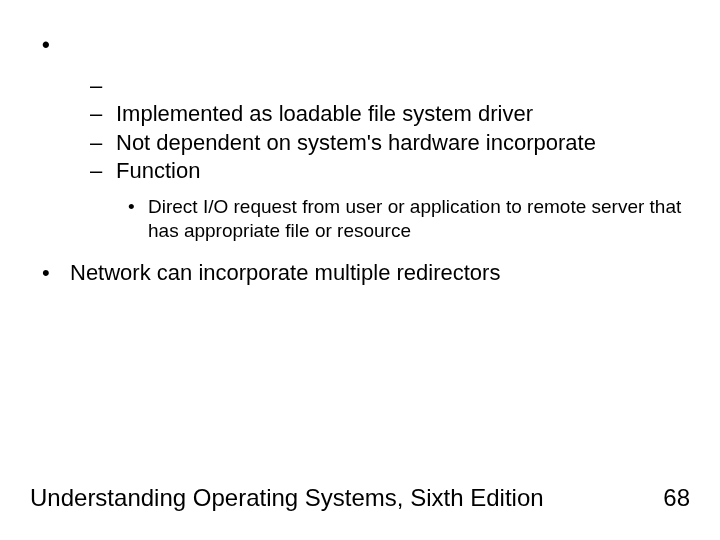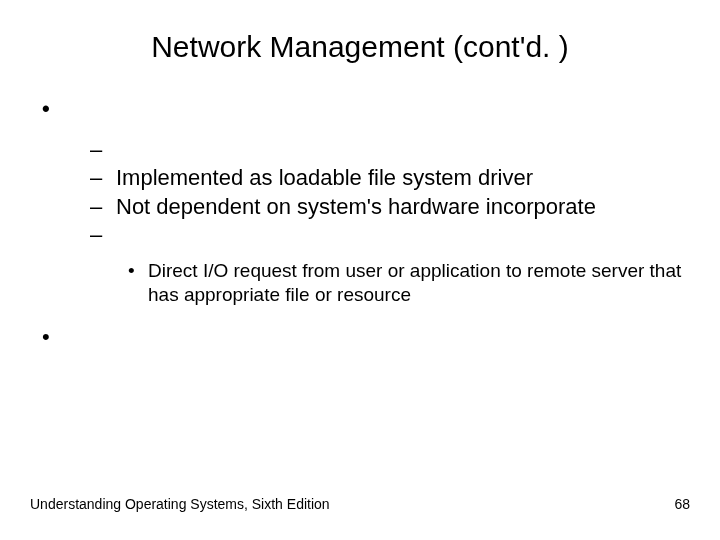--- a/index.html
+++ b/index.html
@@ -75,29 +75,28 @@
       flex-shrink: 0;
     }
     .footer {
       position: absolute;
       bottom: 28px;
       left: 30px;
       right: 30px;
       display: flex;
       justify-content: space-between;
       align-items: baseline;
-      font-size: 14px;
+      font-size: 24px;
       gap: 36px;
     }
   </style>
 </head>
 <body>
 
 <div class="slide">
-  <h1 class="title">Network Management (cont'd. )</h1>
 
   <div class="content">
 
     <div class="bullet-row bullet-l1 bold">
       <span class="marker">•</span>
     </div>
 
     <div class="sub-list">
       <div class="bullet-row bullet-l2">
         <span class="marker">–</span>
@@ -105,32 +104,34 @@
       <div class="bullet-row bullet-l2">
         <span class="marker">–</span>
         <span>Implemented as loadable file system driver</span>
       </div>
       <div class="bullet-row bullet-l2">
         <span class="marker">–</span>
         <span>Not dependent on system's hardware incorporate</span>
       </div>
       <div class="bullet-row bullet-l2">
         <span class="marker">–</span>
+        <span>Function</span>
       </div>
     </div>
 
     <div class="sub-sub-list">
       <div class="bullet-row bullet-l3">
         <span class="marker">•</span>
         <span>Direct I/O request from user or application to remote server that has appropriate file or resource</span>
       </div>
     </div>
 
     <div class="bullet-row bullet-l1">
       <span class="marker">•</span>
+      <span>Network can incorporate multiple redirectors</span>
     </div>
 
   </div>
 
   <div class="footer">
     <span>Understanding Operating Systems, Sixth Edition</span>
     <span>68</span>
   </div>
 </div>
 

